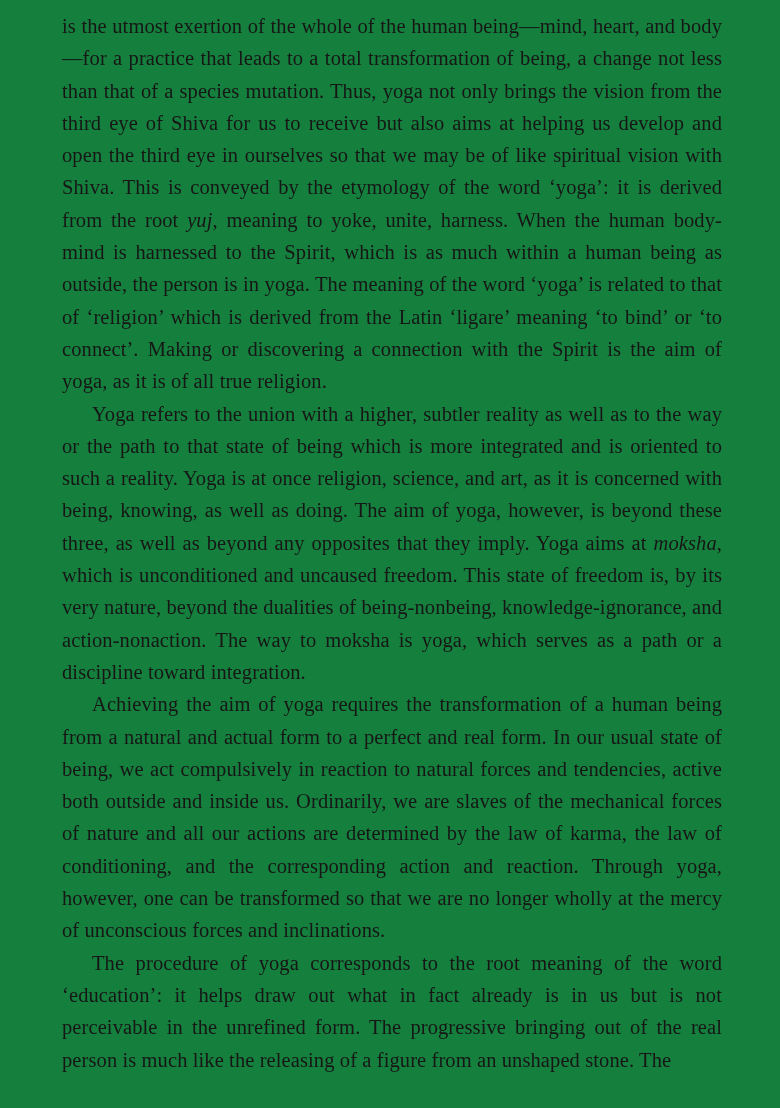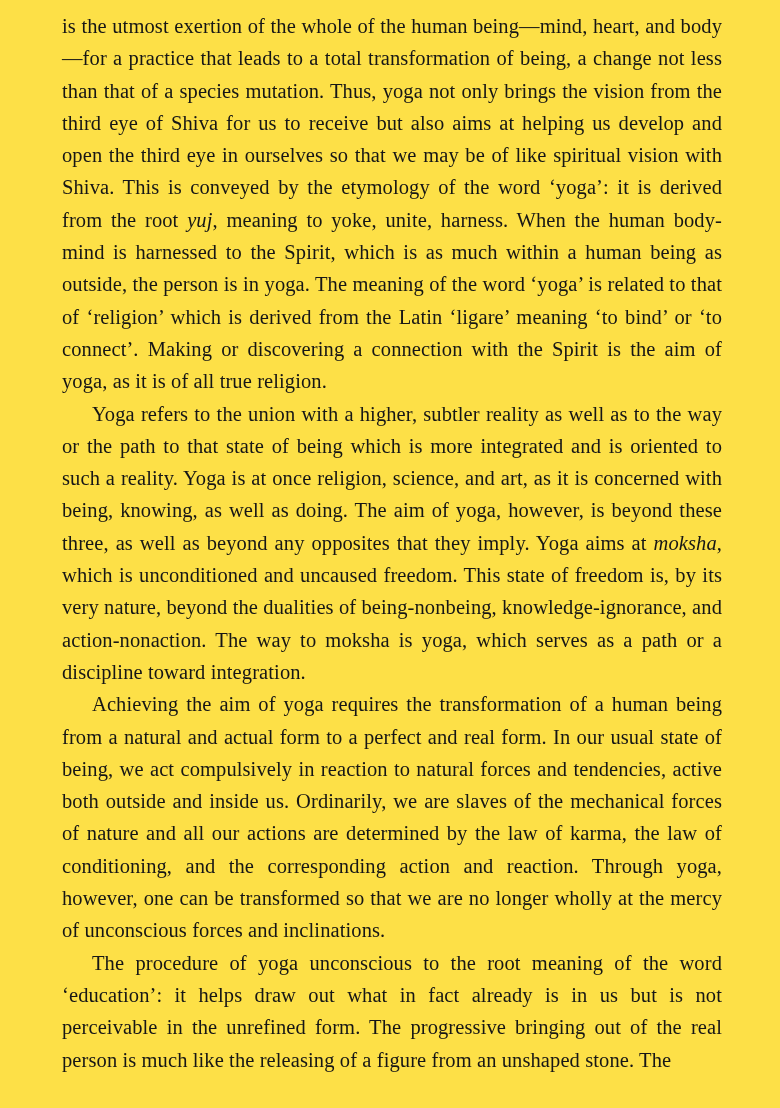--- a/index.html
+++ b/index.html
@@ -5,21 +5,21 @@
   html, body {
     margin: 0;
     padding: 0;
     background: #ffffff;
   }
   .page {
     position: relative;
     width: 780px;
     height: 1108px;
     box-sizing: border-box;
-    background: #fde047;
+    background: #15803d;
     overflow: hidden;
     padding: 10px 58px 0 62px;
   }
   .page-body {
     font-family: "Liberation Serif", "DejaVu Serif", serif;
     font-size: 20.5px;
     line-height: 32.3px;
     color: #161616;
     text-align: justify;
     letter-spacing: 0.1px;
@@ -36,15 +36,15 @@
   }
 </style>
 </head>
 <body>
 
 <div class="page">
   <div class="page-body">
       <p><span>is the utmost exertion of the whole of the human being—mind, heart, and body—for a practice that leads to a total transformation of being, a change not less than that of a species mutation. Thus, yoga not only brings the vision from the third eye of Shiva for us to receive but also aims at helping us develop and open the third eye in ourselves so that we may be of like spiritual vision with Shiva. This is conveyed by the etymology of the word ‘yoga’: it is derived from the root </span><em>yuj</em><span>, meaning to yoke, unite, harness. When the human body-mind is harnessed to the Spirit, which is as much within a human being as outside, the person is in yoga. The meaning of the word ‘yoga’ is related to that of ‘religion’ which is derived from the Latin ‘ligare’ meaning ‘to bind’ or ‘to connect’. Making or discovering a connection with the Spirit is the aim of yoga, as it is of all true religion.</span></p>
       <p class="indent"><span>Yoga refers to the union with a higher, subtler reality as well as to the way or the path to that state of being which is more integrated and is oriented to such a reality. Yoga is at once religion, science, and art, as it is concerned with being, knowing, as well as doing. The aim of yoga, however, is beyond these three, as well as beyond any opposites that they imply. Yoga aims at </span><em>moksha</em><span>, which is unconditioned and uncaused freedom. This state of freedom is, by its very nature, beyond the dualities of being-nonbeing, knowledge-ignorance, and action-nonaction. The way to moksha is yoga, which serves as a path or a discipline toward integration.</span></p>
       <p class="indent"><span>Achieving the aim of yoga requires the transformation of a human being from a natural and actual form to a perfect and real form. In our usual state of being, we act compulsively in reaction to natural forces and tendencies, active both outside and inside us. Ordinarily, we are slaves of the mechanical forces of nature and all our actions are determined by the law of karma, the law of conditioning, and the corresponding action and reaction. Through yoga, however, one can be transformed so that we are no longer wholly at the mercy of unconscious forces and inclinations.</span></p>
-      <p class="indent"><span>The procedure of yoga unconscious to the root meaning of the word ‘education’: it helps draw out what in fact already is in us but is not perceivable in the unrefined form. The progressive bringing out of the real person is much like the releasing of a figure from an unshaped stone. The</span></p>
+      <p class="indent"><span>The procedure of yoga corresponds to the root meaning of the word ‘education’: it helps draw out what in fact already is in us but is not perceivable in the unrefined form. The progressive bringing out of the real person is much like the releasing of a figure from an unshaped stone. The</span></p>
     </div>
 </div>
 
 </body></html>

